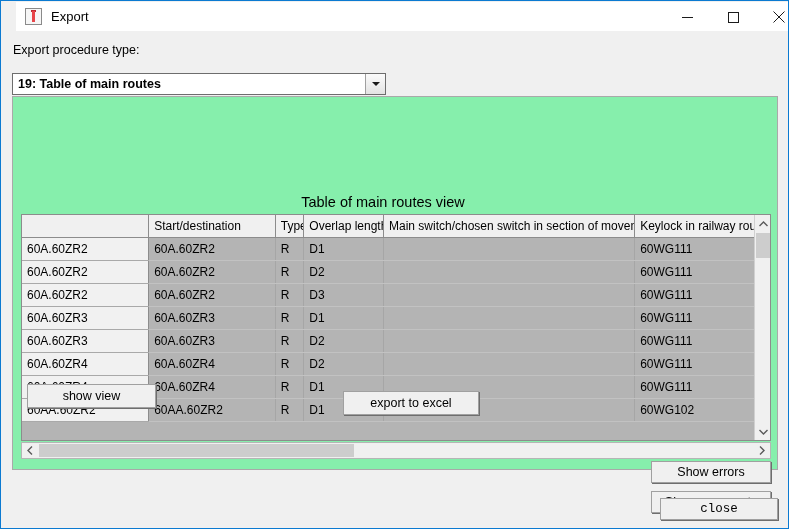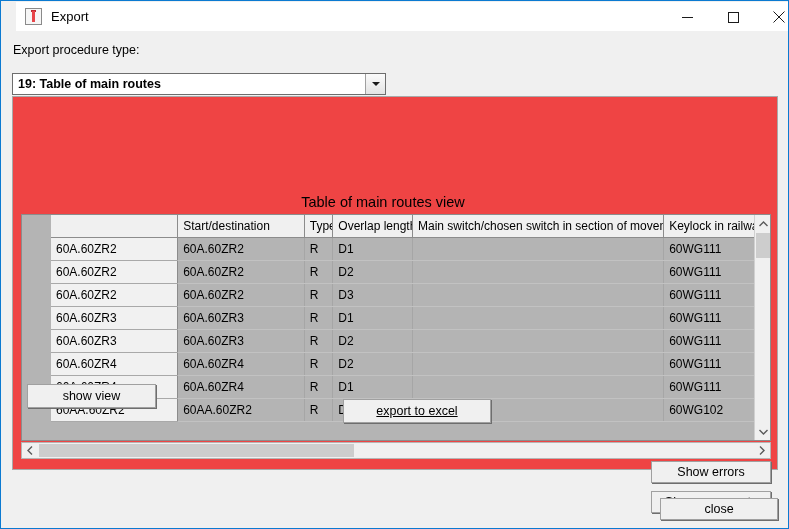--- a/index.html
+++ b/index.html
@@ -117,41 +117,40 @@
     border-top: 4px solid #1a1a1a;
   }
 
   
   #panel {
     position: absolute;
     left: 10px; top: 65px;
     width: 766px; height: 374px;
     box-sizing: border-box;
     border: 1px solid #a9a9a9;
-    background: #ef4444;
+    background: #86efac;
   }
   #view-title {
     position: absolute;
     left: 0; top: 97px;
     width: 740px;
     text-align: center;
     font-size: 14.5px;
     color: #000;
   }
 
   
   #grid {
     position: absolute;
     left: 8px; top: 117px;
     width: 750px; height: 227px;
     box-sizing: border-box;
     border: 1px solid #8c8c8c;
     background: #b4b4b4;
     overflow: hidden;
-    padding-left: 29px;
   }
   table.data {
     border-collapse: collapse;
     table-layout: fixed;
     width: 748px;
     font-size: 12px;
   }
   table.data th {
     height: 22px;
     background: #f0f0f0;
@@ -235,24 +234,24 @@
     border: 1px solid #a0a0a0;
     box-shadow: 1px 1px 0 #6e6e6e;
     font-size: 12.5px;
     color: #000;
     display: flex;
     align-items: center;
     justify-content: center;
     font-family: "Liberation Sans", sans-serif;
   }
   #btn-showview  { left: 14px;  top: 287px; width: 129px; height: 24px; }
-  #btn-export    { left: 330px; top: 302px; width: 148px; height: 24px; text-decoration: underline; }
+  #btn-export    { left: 330px; top: 294px; width: 136px; height: 24px; }
   #btn-errors    { left: 638px; top: 364px; width: 120px; height: 22px; }
   #btn-comments  { left: 638px; top: 394px; width: 120px; height: 22px; }
-  #btn-close-dlg { left: 658px; top: 467px; width: 118px; height: 22px; }
+  #btn-close-dlg { left: 658px; top: 467px; width: 118px; height: 22px; font-family: Liberation Mono, monospace; }
 </style>
 </head>
 <body>
 
 <div id="window">
 
   <div id="titlebar">
     <div id="title-icon">
       <div class="cap"></div>
       <div class="bar"></div>

